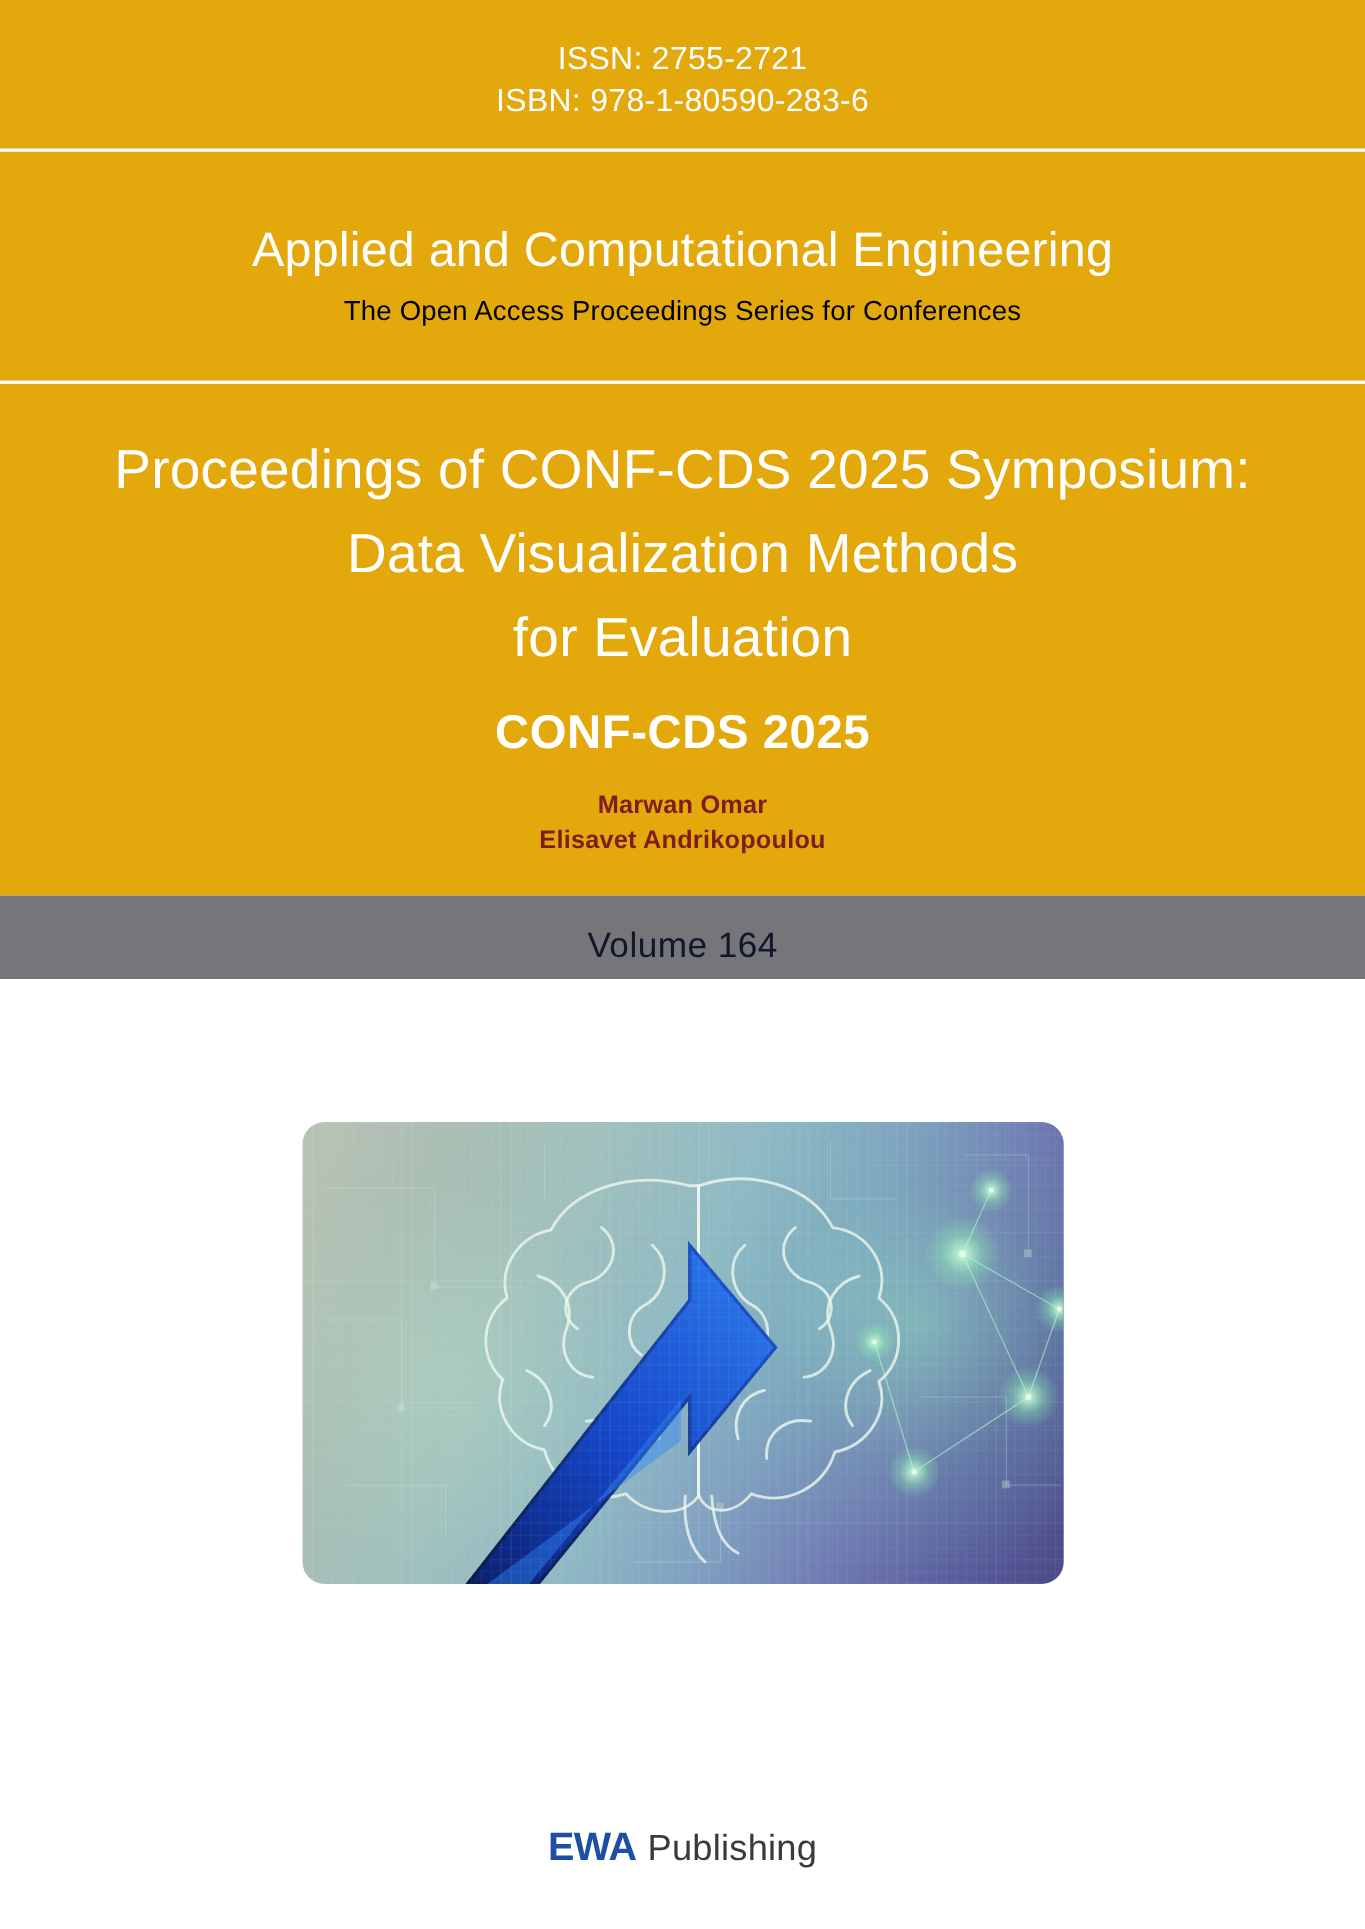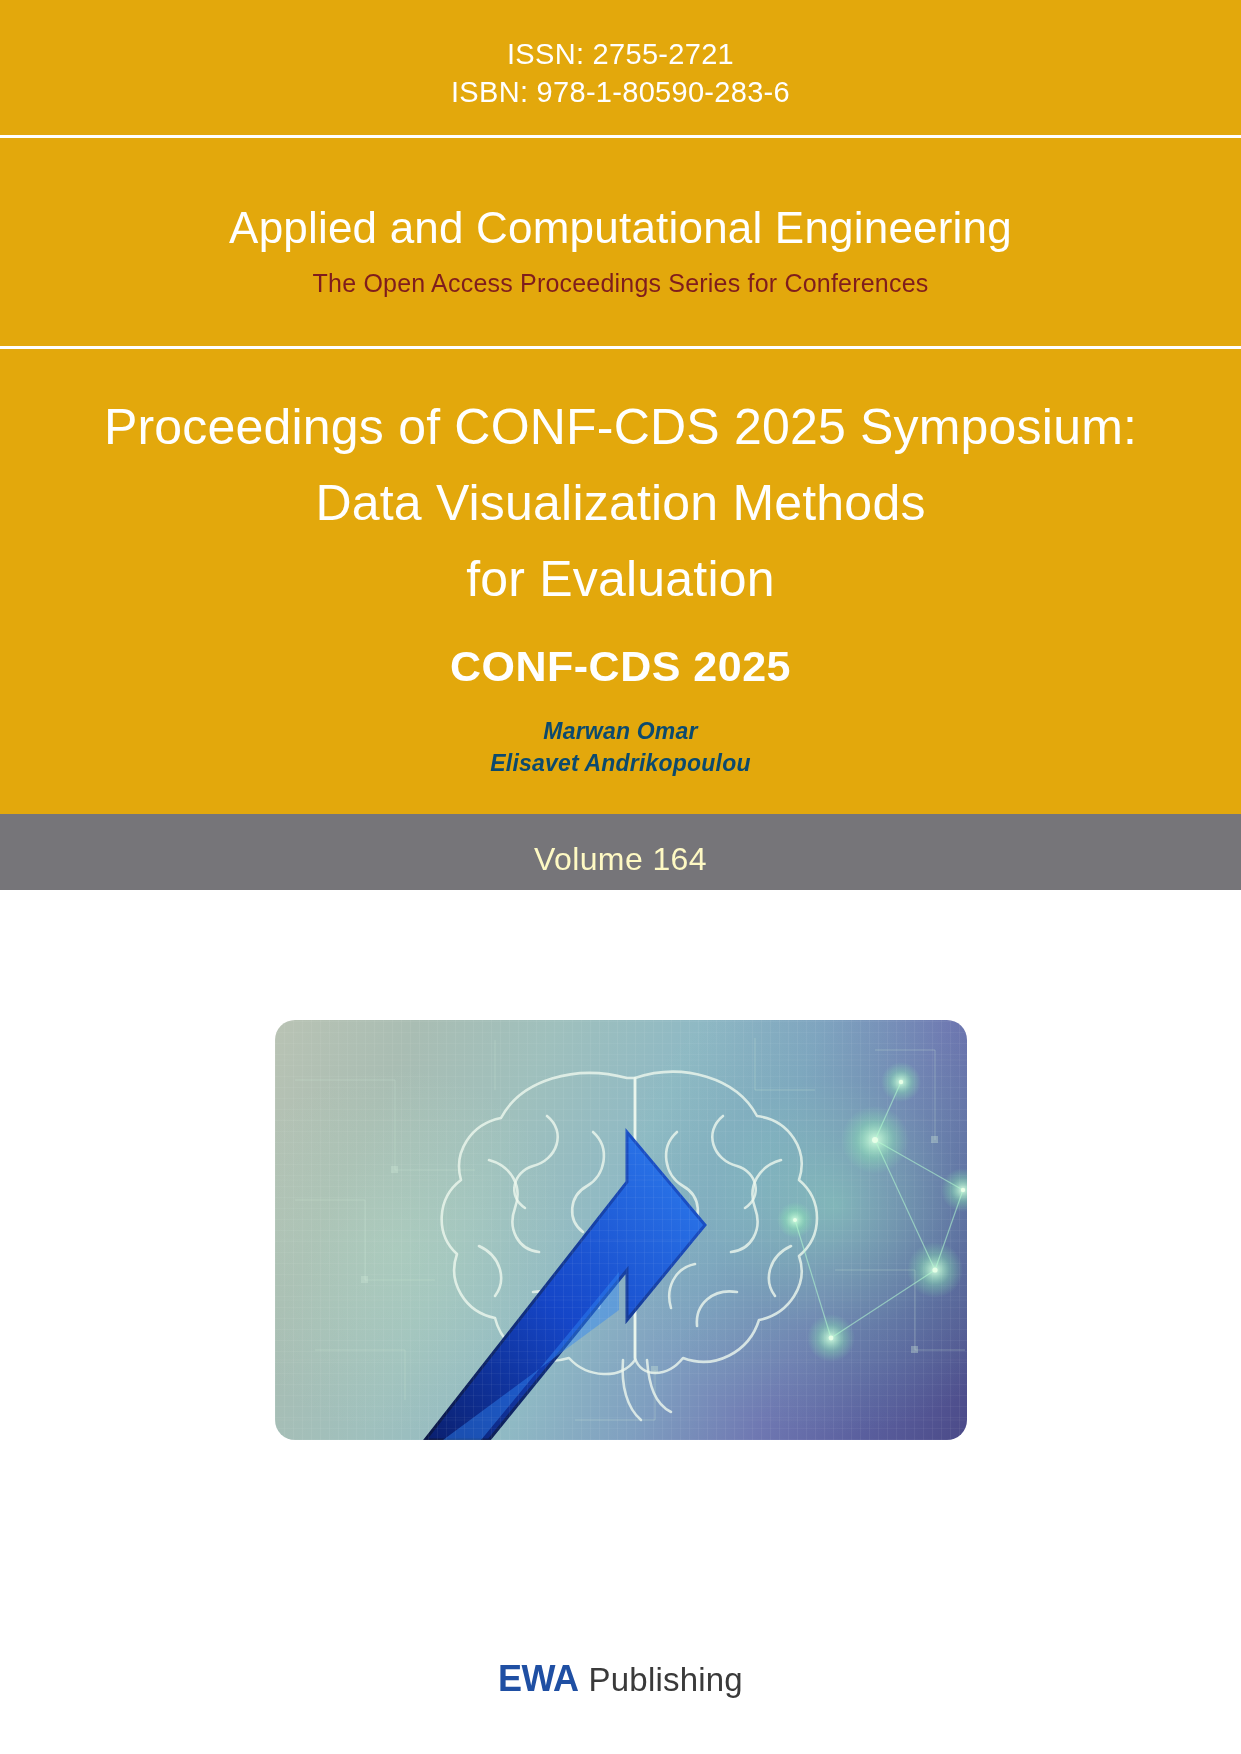--- a/index.html
+++ b/index.html
@@ -58,21 +58,21 @@
   }
   .series-title {
     color: #ffffff;
     font-size: 44px;
     font-weight: 400;
     letter-spacing: 0.2px;
     line-height: 1.1;
     white-space: nowrap;
   }
   .series-sub {
-    color: #7f1d1d;
+    color: #000000;
     font-size: 25px;
     font-weight: 400;
     margin-top: 16px;
     letter-spacing: 0.2px;
   }
 
   .band-main {
     padding-top: 40px;
     padding-bottom: 34px;
     text-align: center;
@@ -89,39 +89,38 @@
     font-size: 43px;
     font-weight: 700;
     letter-spacing: 0.5px;
     margin-top: 26px;
     line-height: 1.1;
   }
   .editors {
     margin-top: 26px;
   }
   .editor-name {
-    color: #0c4a6e;
+    color: #7f1d1d;
     font-size: 23px;
     font-weight: 700;
     line-height: 1.38;
     letter-spacing: 0.2px;
-    font-style: italic;
   }
 
   
   .volume-bar {
     background: #767579;
     width: 100%;
     height: 76px;
     display: flex;
     align-items: center;
     justify-content: center;
   }
   .volume-text {
-    color: #fef9c3;
+    color: #0f172a;
     font-size: 32px;
     font-weight: 400;
     letter-spacing: 0.4px;
     margin-top: 15px;
   }
 
   
   .art-area {
     flex: 1 1 auto;
     display: flex;

